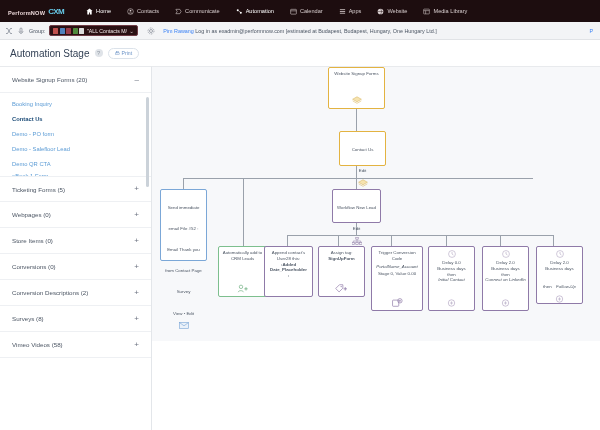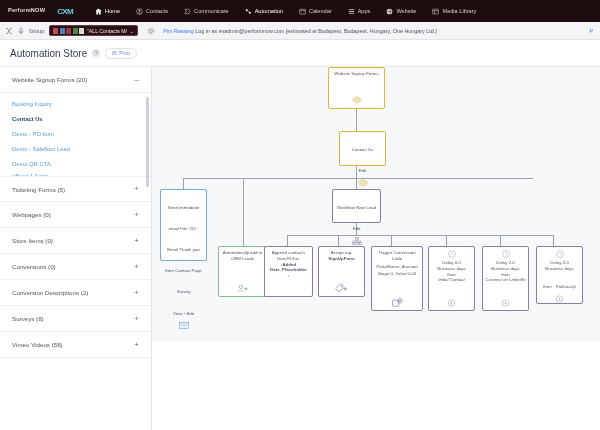--- a/index.html
+++ b/index.html
@@ -11,21 +11,21 @@
   }
   
   .navbar {
     height: 22px;
     background: #1d0d0f;
     display: flex; align-items: center;
     padding: 0 6px;
     gap: 0;
   }
   .brand {
-    display: flex; align-items: flex-start; gap: 12px;
+    display: flex; align-items: flex-end; gap: 3px;
     padding-left: 2px;
   }
   .brand-name {
     font-size: 5.6px; font-weight: bold; letter-spacing: .2px;
     color: #e9d6d8;
   }
   .brand-logo {
     font-size: 8px; font-weight: bold; letter-spacing: -.6px;
     color: #67c9e8;
   }
@@ -294,21 +294,21 @@
         </svg>
       </span>
   </div>
   <div class="subbar-center">
     <span class="lnk">Pim Rawang</span><span> Log in as exadmin@performnow.com [estimated at Budapest, Budapest, Hungary, One Hungary Ltd.]</span>
   </div>
   <div class="subbar-right">P</div>
 </div>
 
 <div class="pagehead">
-  <span class="page-title">Automation Store</span>
+  <span class="page-title">Automation Stage</span>
   <span class="help-icon">?</span>
   <span class="print-btn">
     <span>
         <svg viewBox="0 0 16 16">
           <rect x="4" y="2" width="8" height="4" fill="none" stroke="#6b93c7" stroke-width="1.4"></rect>
           <rect x="2" y="6" width="12" height="6" fill="none" stroke="#6b93c7" stroke-width="1.4"></rect>
         </svg>
       </span>
     <span>Print</span>
   </span>

